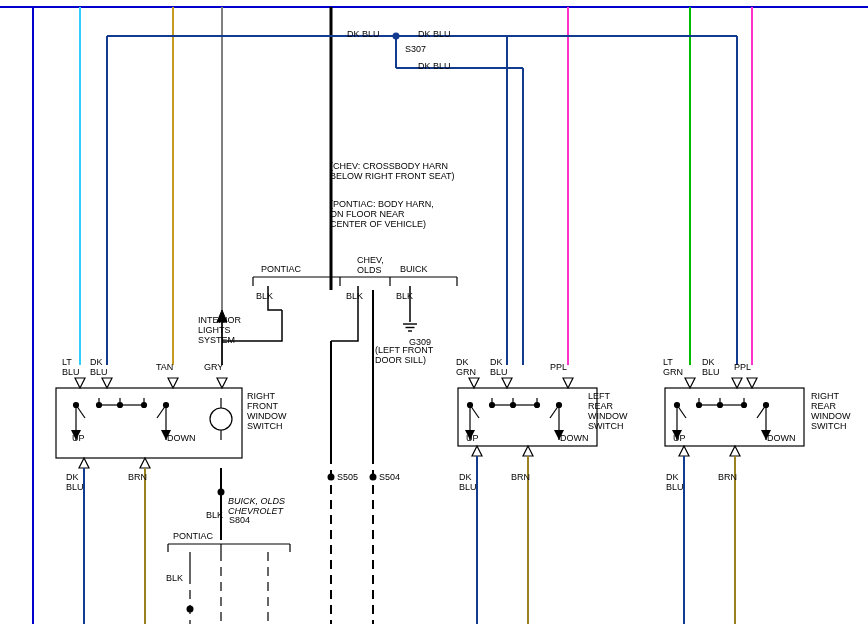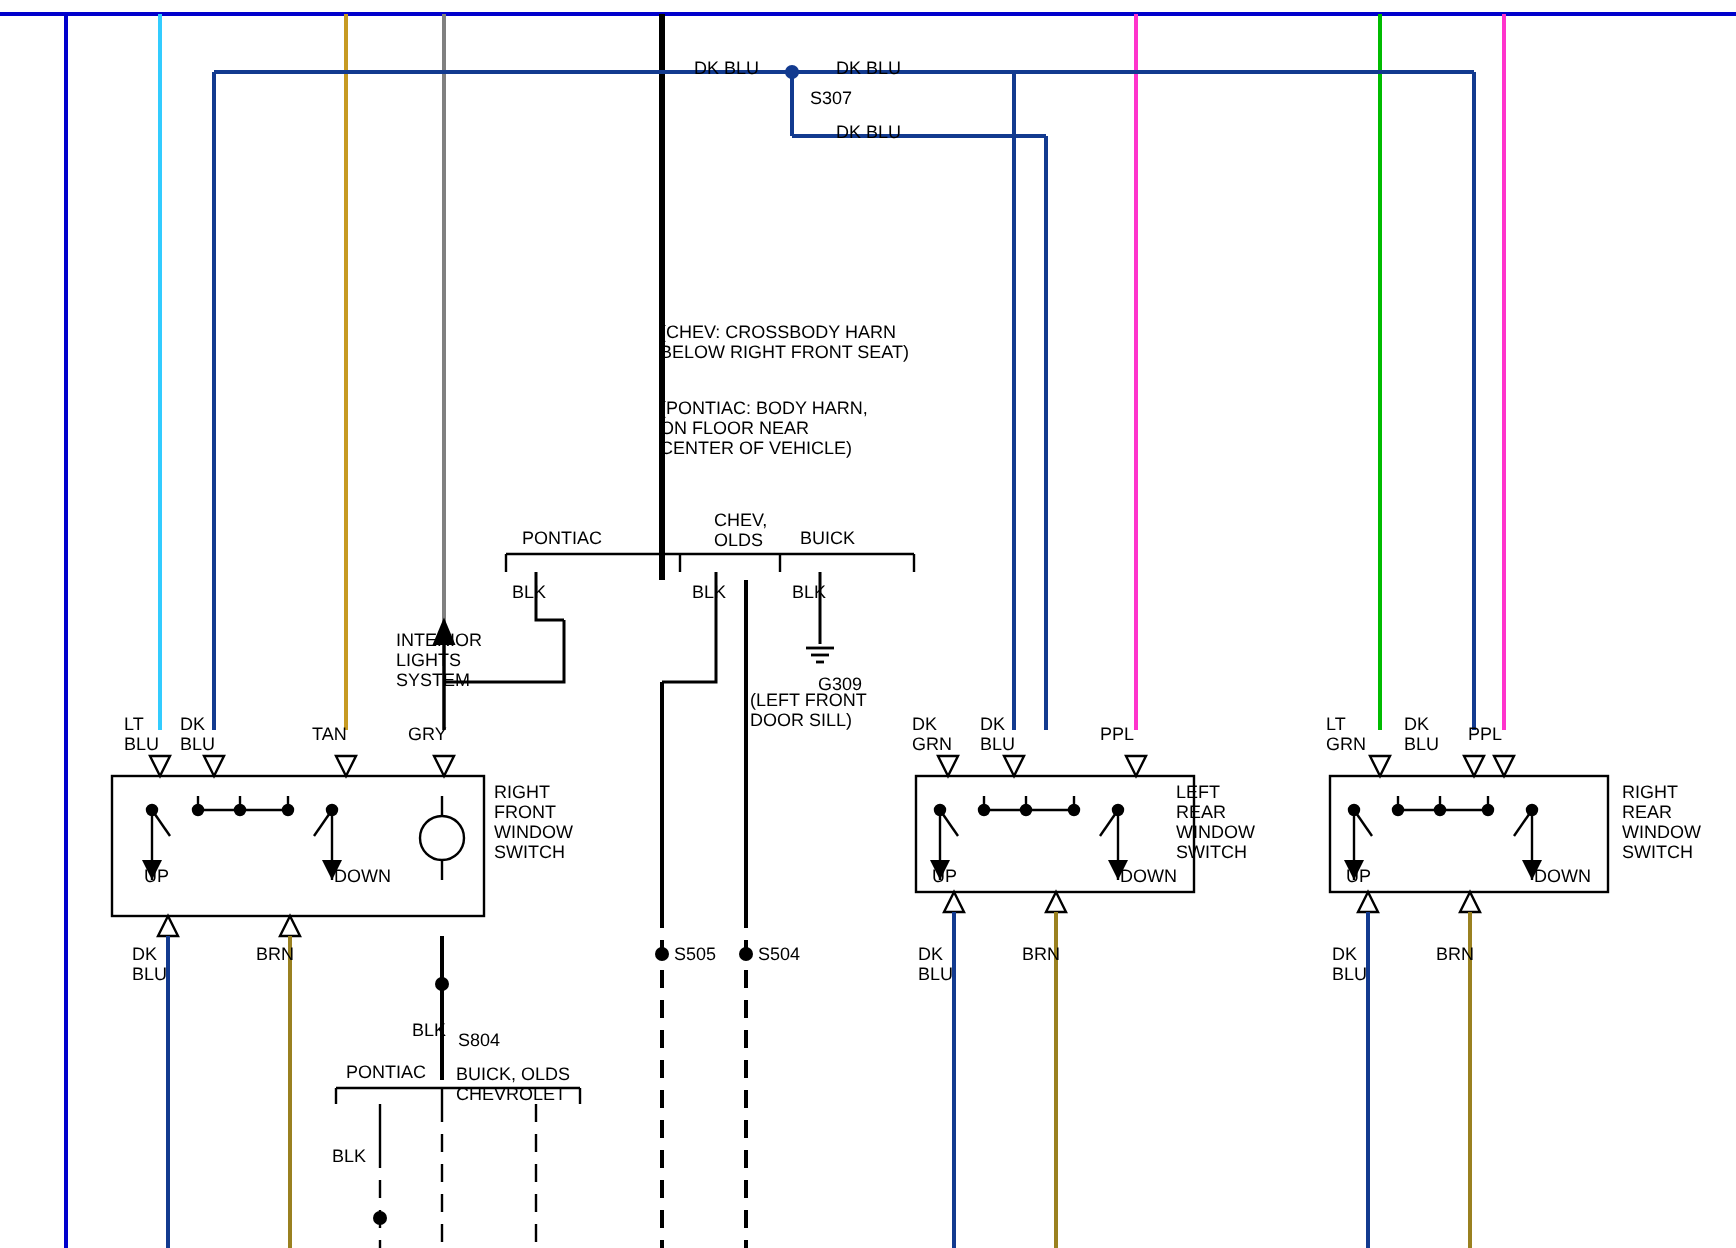--- a/index.html
+++ b/index.html
@@ -318,17 +318,17 @@
   <div class="lbl c" style="left:666px; top:472px; width:36px; white-space:pre;">DK
 BLU</div>
   <div class="lbl c" style="left:718px; top:472px; width:36px;">BRN</div>
 
   <div class="lbl" style="left:229px; top:487px;margin-top:28px;">S804</div>
   <div class="lbl" style="left:337px; top:472px;">S505</div>
   <div class="lbl" style="left:379px; top:472px;">S504</div>
 
   <div class="lbl" style="left:206px; top:510px;">BLK</div>
   <div class="lbl" style="left:173px; top:531px;">PONTIAC</div>
-  <div class="lbl" style="left:228px; top:532px; white-space:pre;">BUICK, OLDS
+  <div class="lbl" style="left:228px; top:496px; white-space:pre;font-style:italic;">BUICK, OLDS
 CHEVROLET</div>
   <div class="lbl" style="left:166px; top:573px;">BLK</div>
 
 </div>
 
 </body></html>

